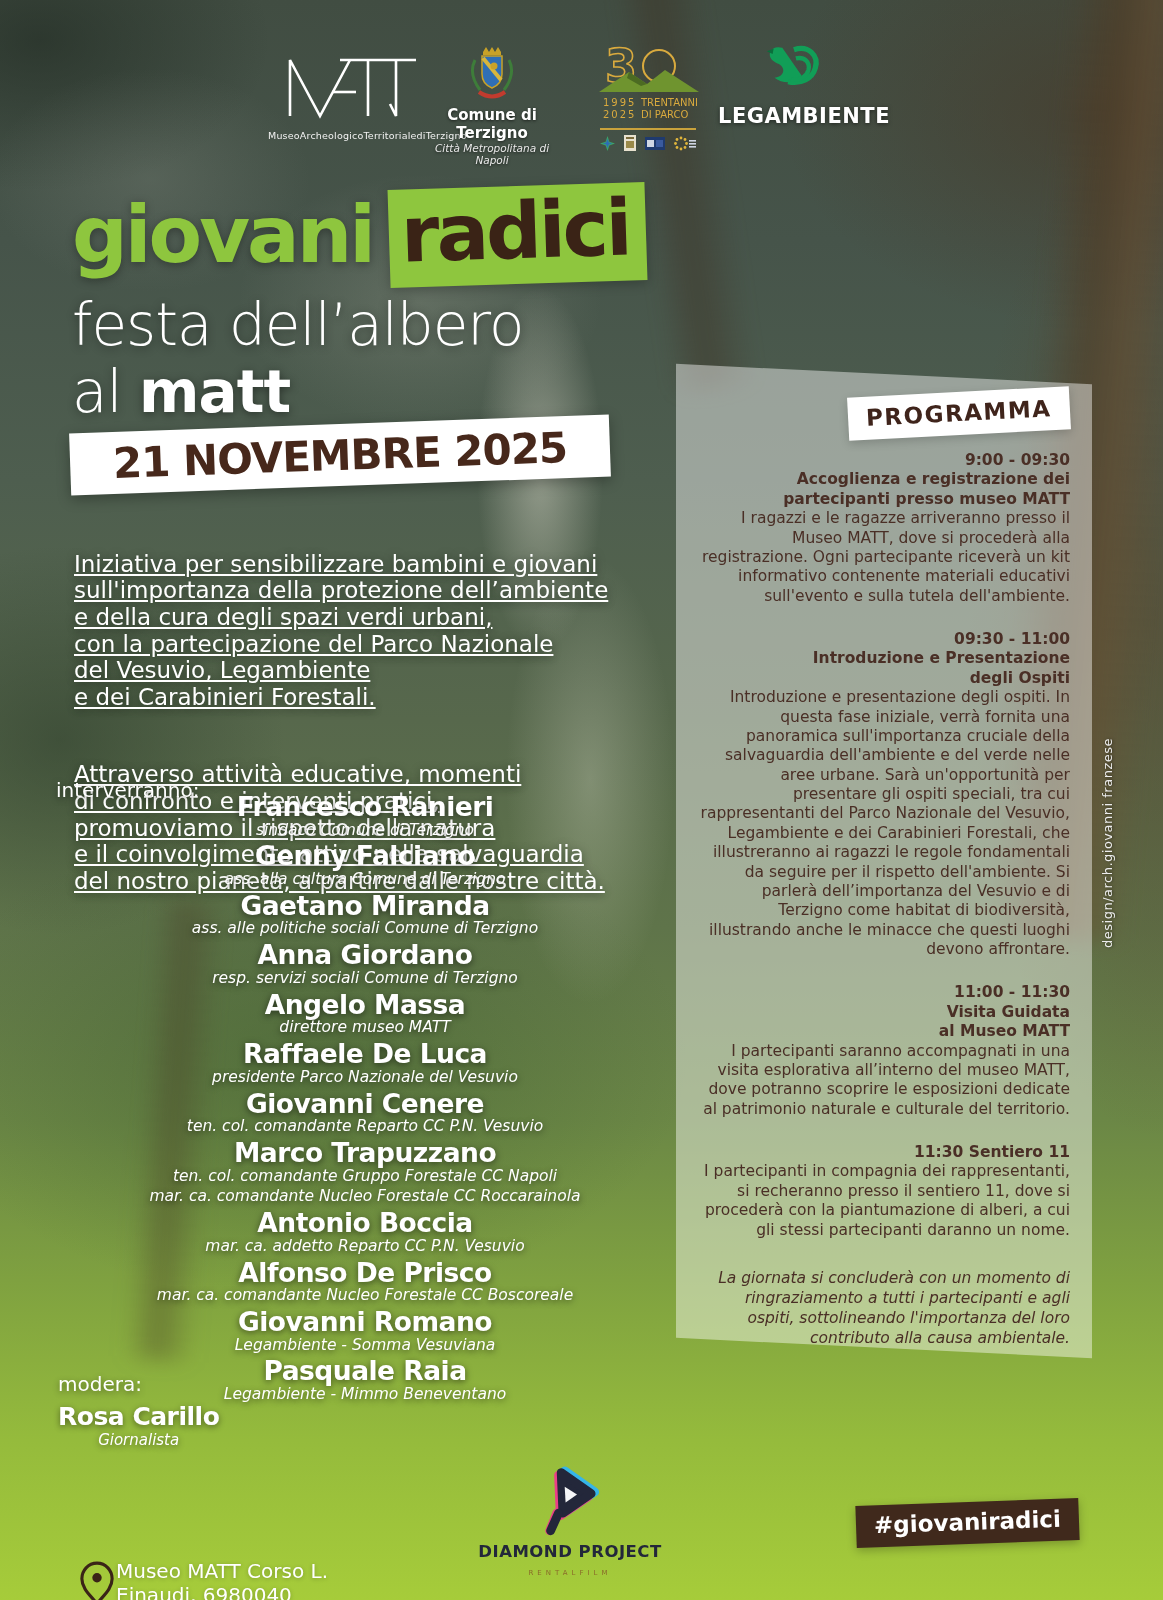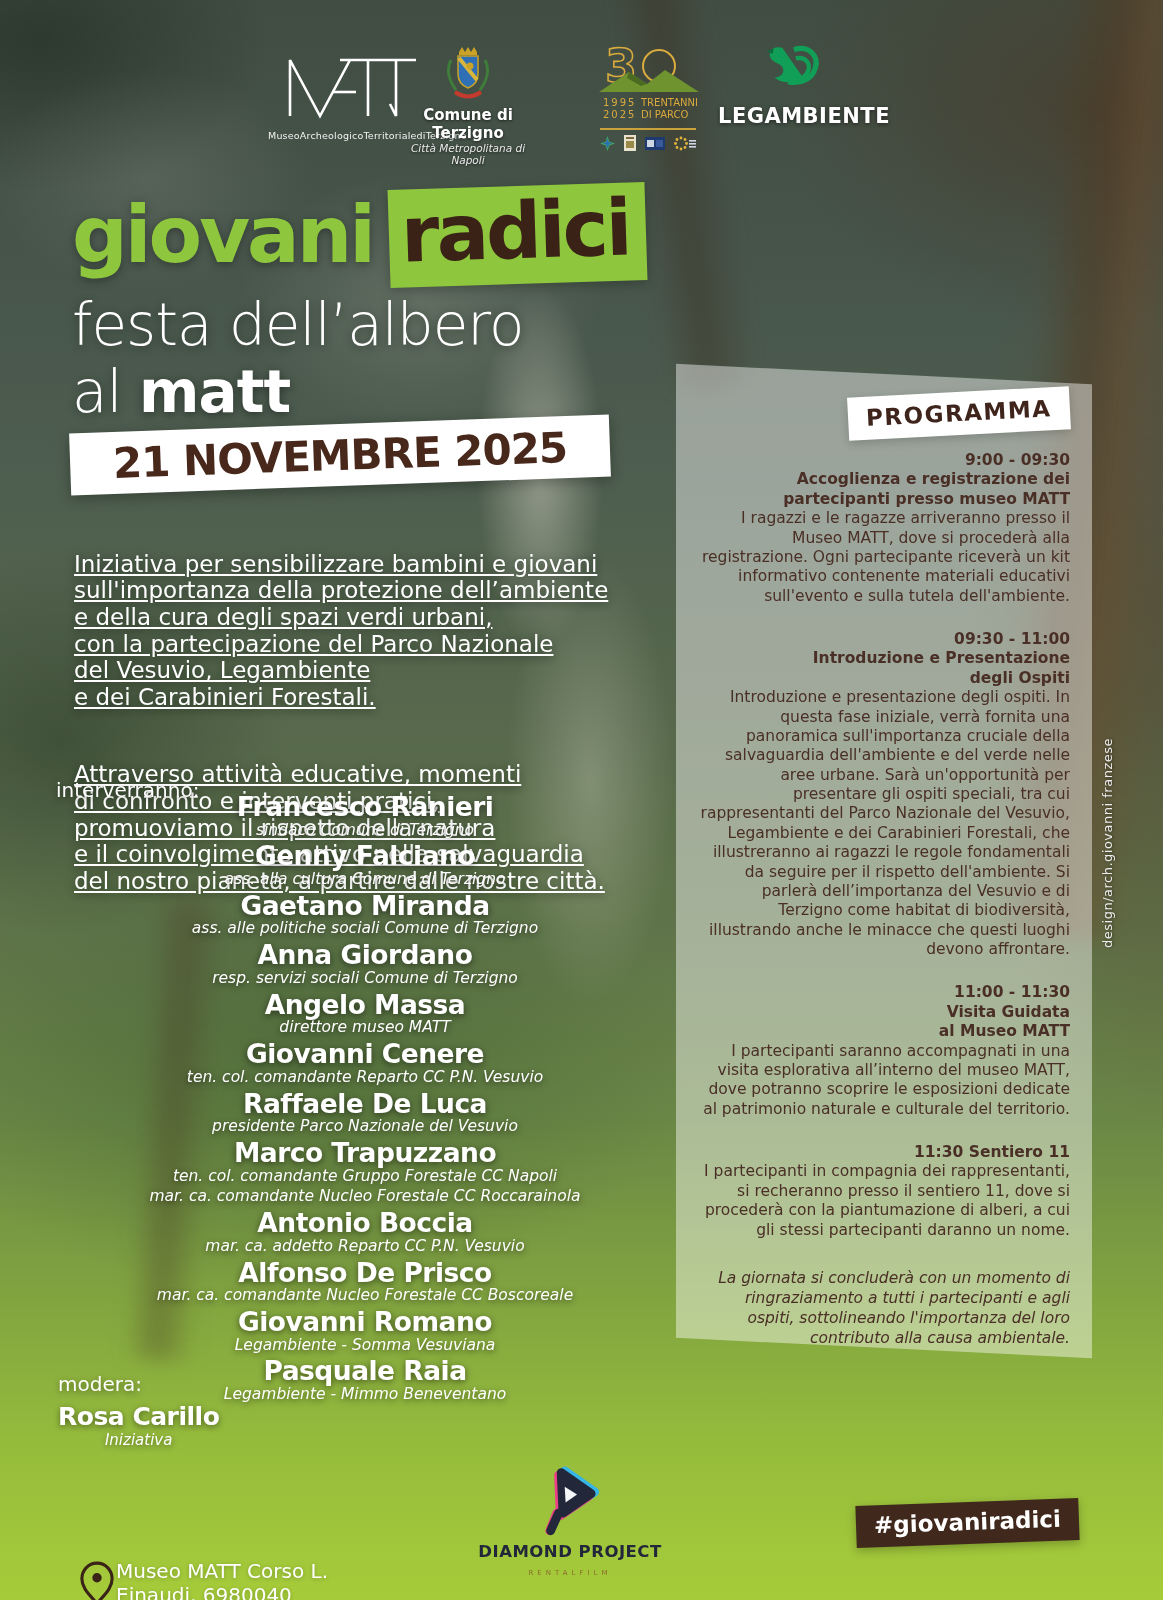--- a/index.html
+++ b/index.html
@@ -109,21 +109,21 @@
         <path d="M22 64 V8 L52 64 L82 8"></path>
         <path d="M64 40 H88"></path>
         <path d="M72 8 H148"></path>
         <path d="M100 8 V64"></path>
         <path d="M128 8 V64 L122 52"></path>
       </g>
     </svg>
     <div class="matt-caption">MuseoArcheologicoTerritorialediTerzigno</div>
   </div>
 
-  <div class="hdr" style="left:408px; top:44px; width:120px;">
+  <div class="hdr" style="left:432px; top:44px; width:120px;">
     <svg width="46" height="58" viewBox="0 0 46 58">
       <path d="M14 8 l3 -5 3 5 3 -5 3 5 3 -5 3 5 v3 h-18z" fill="#c9a227"></path>
       <path d="M6 16 q-7 14 5 30" stroke="#3e7d3a" stroke-width="3" fill="none"></path>
       <path d="M40 16 q7 14 -5 30" stroke="#3e7d3a" stroke-width="3" fill="none"></path>
       <path d="M13 12 h20 v18 q0 10 -10 14 q-10 -4 -10 -14 z" fill="#2f6fb5" stroke="#c9a227" stroke-width="1.5"></path>
       <path d="M14 14 L32 36" stroke="#d8b63c" stroke-width="4"></path>
       <circle cx="25" cy="22" r="3.5" fill="#c9a227"></circle>
       <path d="M10 48 q13 9 26 0" stroke="#c23b2e" stroke-width="4" fill="none"></path>
     </svg>
     <div class="comune-name">Comune di Terzigno</div>
@@ -236,27 +236,27 @@
     <div class="speaker-name">Anna Giordano</div>
     <div class="speaker-role">resp. servizi sociali Comune di Terzigno</div>
   </div>
 
   <div class="speaker">
     <div class="speaker-name">Angelo Massa</div>
     <div class="speaker-role">direttore museo MATT</div>
   </div>
 
   <div class="speaker">
+    <div class="speaker-name">Raffaele De Luca</div>
+    <div class="speaker-role">presidente Parco Nazionale del Vesuvio</div>
+  </div>
+
+  <div class="speaker">
     <div class="speaker-name">Giovanni Cenere</div>
     <div class="speaker-role">ten. col. comandante Reparto CC P.N. Vesuvio</div>
-  </div>
-
-  <div class="speaker">
-    <div class="speaker-name">Raffaele De Luca</div>
-    <div class="speaker-role">presidente Parco Nazionale del Vesuvio</div>
   </div>
 
   <div class="speaker">
     <div class="speaker-name">Marco Trapuzzano</div>
     <div class="speaker-role">ten. col. comandante Gruppo Forestale CC Napoli</div>
   </div>
 
   <div class="speaker">
     <div class="speaker-role">mar. ca. comandante Nucleo Forestale CC Roccarainola</div>
   </div>
@@ -279,21 +279,21 @@
   <div class="speaker">
     <div class="speaker-name">Pasquale Raia</div>
     <div class="speaker-role">Legambiente - Mimmo Beneventano</div>
   </div>
 </div>
 
   <div class="moderator">
     <div class="moderator-label">modera:</div>
     <div class="moderator-card">
       <div class="moderator-name">Rosa Carillo</div>
-      <div class="moderator-role">Iniziativa</div>
+      <div class="moderator-role">Giornalista</div>
     </div>
   </div>
 
   <div class="program">
     <div class="program-bg"></div>
     <div class="program-content">
       <div class="program-header">PROGRAMMA</div>
       <div id="program-items">
   <div class="program-item">
     <div class="program-time">9:00 - 09:30</div>

